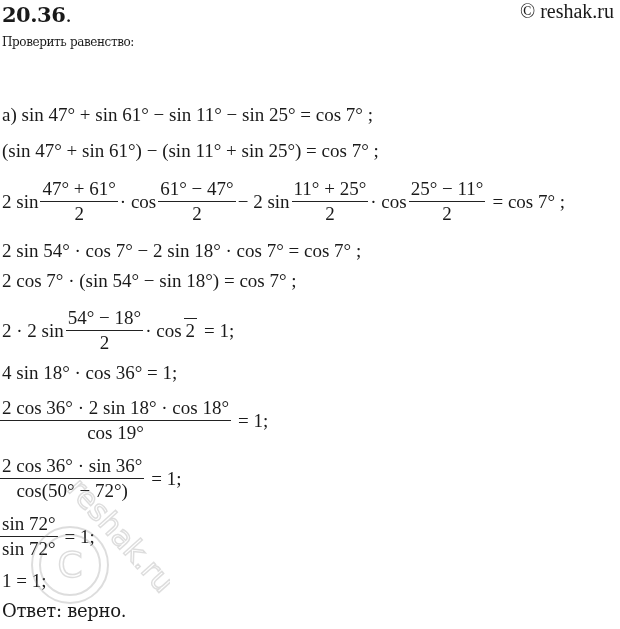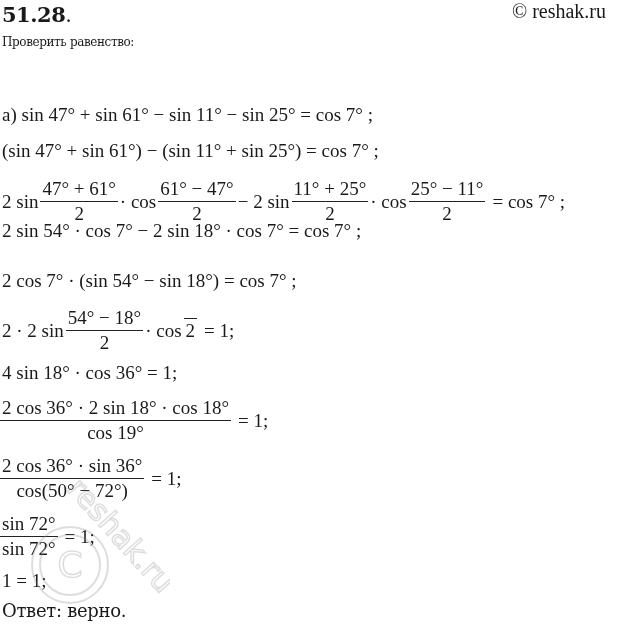--- a/index.html
+++ b/index.html
@@ -4,38 +4,38 @@
 <style>
   html, body { margin: 0; padding: 0; background: #ffffff; }
   body {
     width: 620px; height: 629px; position: relative; overflow: hidden;
     font-family: "Liberation Serif", "DejaVu Serif", serif;
     color: #1a1a1a;
   }
   .abs { position: absolute; white-space: nowrap; }
   .title { left: 2px; top: 2px; font-size: 21px; font-weight: bold; font-family: "DejaVu Serif", serif; letter-spacing: -0.5px; }
   .title .dot { font-weight: normal; }
-  .copyright { right: 14px; top: 0px; font-size: 20px; }
+  .copyright { right: 6px; top: 0px; font-size: 20px; }
   .task { left: 2px; top: 35px; font-size: 12px; font-family: "DejaVu Serif", serif; letter-spacing: -0.4px; }
   .line { left: 2px; font-size: 19px; display: flex; align-items: center; }
   .frac { display: inline-flex; flex-direction: column; align-items: center; vertical-align: middle; margin: 0 2px; }
   .frac .num { padding: 0 2px; line-height: 24px; }
   .frac .bar { height: 1.3px; background: #222; align-self: stretch; }
   .frac .den { padding: 0 2px; line-height: 24px; }
   .sp { display: inline-block; width: 5px; }
   .answer { left: 2px; top: 600px; font-size: 18px; font-family: "DejaVu Serif", serif; letter-spacing: -0.3px; }
   .watermark {
     position: absolute; left: 20px; top: 480px; width: 150px; height: 150px;
     pointer-events: none; opacity: 0.28;
   }
 </style>
 </head>
 <body>
 
-<div class="abs title"><span>51.28</span><span class="dot">.</span></div>
+<div class="abs title"><span>20.36</span><span class="dot">.</span></div>
 <div class="abs copyright">© reshak.ru</div>
 
 <div class="abs task">Проверить равенство:</div>
 
 <div class="abs line" style="top:104px">а) sin 47° + sin 61° − sin 11° − sin 25° = cos 7° ;</div>
 <div class="abs line" style="top:140px">(sin 47° + sin 61°) − (sin 11° + sin 25°) = cos 7° ;</div>
 
 <div class="abs line" style="top:177px">
   <span>2 sin</span>
   <span class="frac">
@@ -58,21 +58,21 @@
   <span>· cos</span>
   <span class="frac">
       <span class="num">25° − 11°</span>
       <span class="bar"></span>
       <span class="den">2</span>
     </span>
   <span class="sp"></span>
     <span>= cos 7° ;</span>
 </div>
 
-<div class="abs line" style="top:220px">2 sin 54° · cos 7° − 2 sin 18° · cos 7° = cos 7° ;</div>
+<div class="abs line" style="top:240px">2 sin 54° · cos 7° − 2 sin 18° · cos 7° = cos 7° ;</div>
 <div class="abs line" style="top:270px">2 cos 7° · (sin 54° − sin 18°) = cos 7° ;</div>
 
 <div class="abs line" style="top:306px">
   <span>2 · 2 sin</span>
   <span class="frac">
       <span class="num">54° − 18°</span>
       <span class="bar"></span>
       <span class="den">2</span>
     </span>
   <span>· cos</span>

